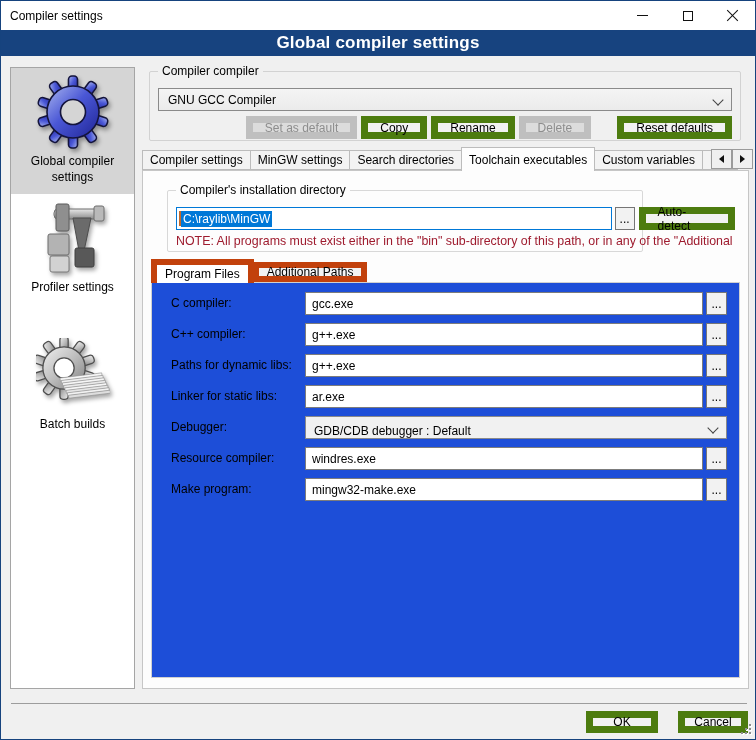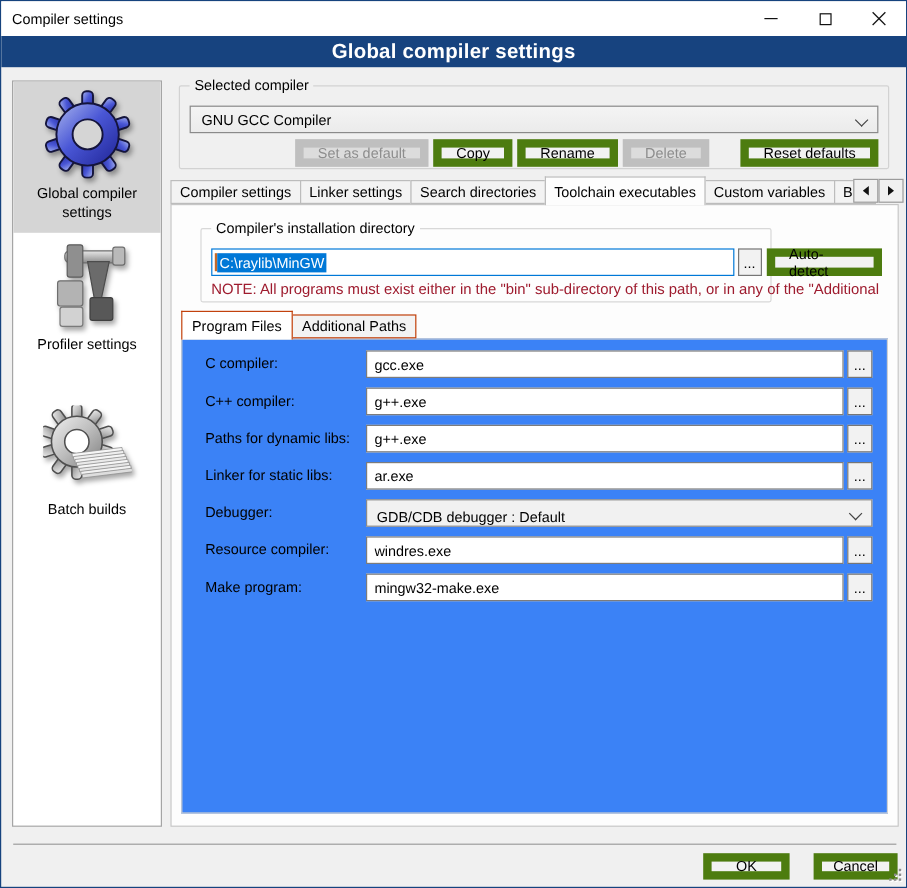--- a/index.html
+++ b/index.html
@@ -72,24 +72,24 @@
   .caret{width:2px;height:15px;background:#c1692c;margin-right:0px;}
   .sel-text{background:#0078d7;color:#fff;padding:1px 2px;white-space:pre;}
   .mini-btn{width:21px;height:23px;margin-left:3px;background:#f2f2f2;border:1px solid #767676;box-sizing:border-box;
             display:flex;align-items:center;justify-content:center;line-height:8px;cursor:default;}
   .autodetect{height:23px;margin-left:4px;}
   .note{position:absolute;left:8px;top:43px;width:574px;color:#9e1b2e;font-size:12.4px;
         white-space:nowrap;overflow:hidden;}
 
   
   .subtabstrip{position:absolute;left:8px;top:87px;height:24px;display:flex;align-items:flex-end;z-index:3;}
-  .subtab{height:20px;background:#f3f3f3;border:1px solid #c2410c;box-sizing:border-box;padding:0 8px;
+  .subtab{height:20px;background:#f3f3f3;border:6px solid #c2410c;box-sizing:border-box;padding:0 8px;
           display:flex;align-items:center;margin-right:-1px;white-space:nowrap;cursor:default;}
   .subtab.active{height:24px;margin-bottom:-1px;background:#fff;border-bottom:none;z-index:4;}
-  .subpage{position:absolute;left:8px;top:111px;width:589px;height:396px;background:#3b82f6;
+  .subpage{position:absolute;left:8px;top:111px;width:589px;height:396px;background:#1d4ed8;
            border:1px solid #d0d0d0;box-sizing:border-box;z-index:2;}
 
   .rows{position:absolute;left:0;top:6px;width:100%;}
   .frow{position:relative;height:31px;}
   .frow .flabel{position:absolute;left:19px;top:7px;}
   .field-input{position:absolute;left:153px;top:3px;width:398px;height:23px;border:1px solid #7c7c7c;
                box-sizing:border-box;padding:0 6px;font-family:inherit;font-size:12px;background:#fff;}
   .frow .mini-btn{position:absolute;left:554px;top:3px;margin-left:0;}
   .field-combo{position:absolute;left:153px;top:3px;width:422px;height:23px;background:#f1f1f1;
                border:1px solid #8a8a8a;box-sizing:border-box;display:flex;align-items:flex-end;padding:0 8px;}
@@ -208,38 +208,38 @@
           <rect x="5.4" y="15.6" width="42" height="3" fill="#f2f2f2" stroke="#8e8e8e" stroke-width="0.6"></rect>
           <rect x="6.3" y="18.2" width="42" height="3" fill="#dedede" stroke="#8e8e8e" stroke-width="0.6"></rect>
         </g>
       </svg>
       <div class="side-label">Batch builds</div>
     </div>
   </div>
 
   <div class="main">
     <div class="groupbox gb-compiler">
-      <span class="group-label">Selected compiler</span>
+      <span class="group-label">Compiler compiler</span>
       <div class="combo combo-top">
         <span>GNU GCC Compiler</span>
         <span class="chev"></span>
       </div>
       <div class="btnrow">
         <div class="btn disabled">Set as default</div>
         <div class="btn">Copy</div>
         <div class="btn">Rename</div>
         <div class="btn disabled">Delete</div>
         <div class="btn spaced">Reset defaults</div>
       </div>
     </div>
   </div>
 
   <div class="tabstrip">
     <div class="tab">Compiler settings</div>
-    <div class="tab">Linker settings</div>
+    <div class="tab">MinGW settings</div>
     <div class="tab">Search directories</div>
     <div class="tab active">Toolchain executables</div>
     <div class="tab">Custom variables</div>
     <div class="tab clipped">Build</div>
   </div>
   <div class="tab-arrow" style="left:710px;">
       <span class="tri-l"></span>
     </div>
   <div class="tab-arrow" style="left:731px;">
       <span class="tri-r"></span>

